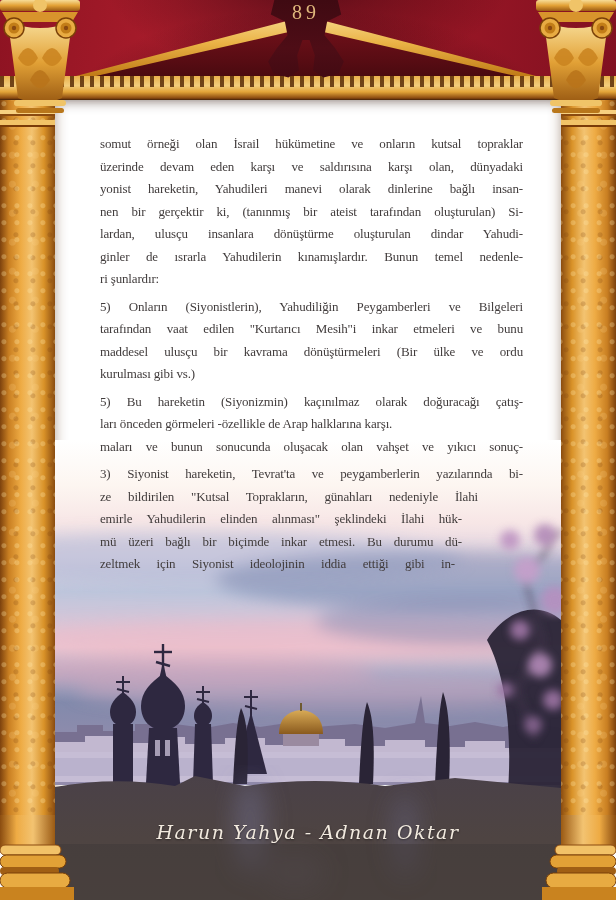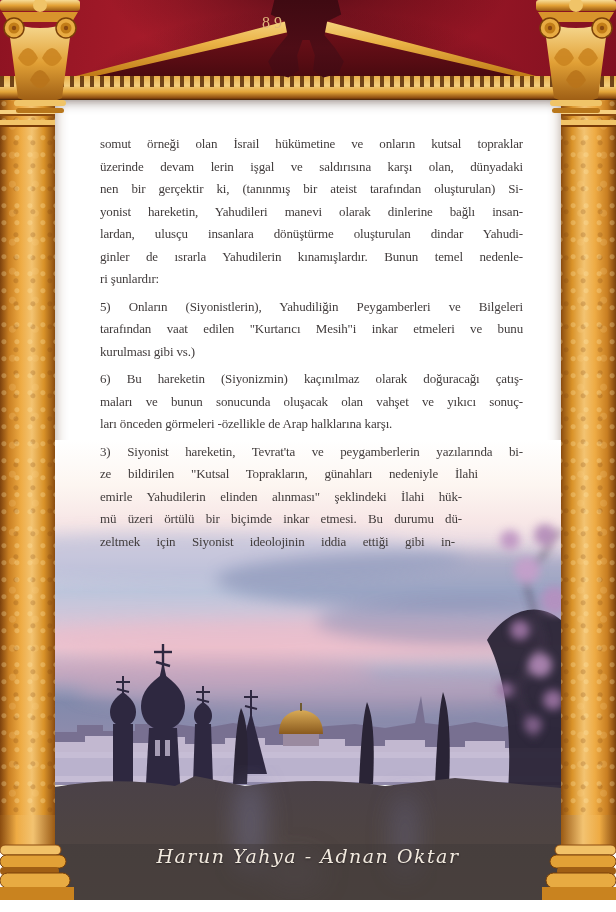--- a/index.html
+++ b/index.html
@@ -18,38 +18,38 @@
   .ped-inner{position:absolute;left:96px;top:28px;width:420px;height:48px;
     clip-path:polygon(50% 0,100% 100%,0 100%);
     background:linear-gradient(180deg,#701019 0%,#570c13 70%,#4a0a10 100%);}
   .entab{position:absolute;left:0;top:76px;width:616px;height:24px;
     background:
       repeating-linear-gradient(90deg, rgba(90,45,8,.85) 0 4px, transparent 4px 10px) 0 0/100% 11px no-repeat,
       linear-gradient(180deg,#e8b14c 0%,#f4cd7c 40%,#e3a438 66%,#8a4a10 92%,#41200a 100%);}
   .ornament{position:absolute;left:262px;top:0;width:88px;height:80px;
     background:linear-gradient(180deg,#3f0a12 0%,#4e0d16 60%,#420a12 100%);
     clip-path:polygon(14% 0,86% 0,90% 18%,74% 27%,71% 44%,83% 60%,93% 77%,87% 92%,70% 97%,58% 88%,60% 69%,54% 50%,46% 50%,40% 69%,42% 88%,30% 97%,13% 92%,7% 77%,17% 60%,29% 44%,26% 27%,10% 18%);}
-  .pagenum{position:absolute;left:262px;top:14px;width:88px;text-align:left;
-    color:#dfb77c;font-size:16px;letter-spacing:4px;z-index:2;}
+  .pagenum{position:absolute;left:262px;top:1px;width:88px;text-align:center;
+    color:#dfb77c;font-size:20px;letter-spacing:4px;z-index:2;}
 
   
   .page{position:absolute;left:55px;top:100px;width:506px;height:800px;background:#ffffff;z-index:1;
     box-shadow:inset 0 10px 12px -8px rgba(40,15,5,.45),
                inset 9px 0 12px -7px rgba(90,45,12,.30),
                inset -9px 0 12px -7px rgba(90,45,12,.30);}
   .photo{position:absolute;left:0;top:340px;width:506px;height:460px;}
 
   .textblock{position:absolute;left:45px;top:33px;width:423px;color:#413c3c;
     font-size:13px;letter-spacing:-0.15px;}
   .para{margin:0 0 5px 0;}
   .ln{height:22.5px;line-height:22.5px;text-align:justify;text-align-last:justify;}
   .ln.last{text-align-last:left;font-family:Liberation Serif, serif;}
   .in43{padding-right:43px;} .in45{padding-right:45px;} .in61{padding-right:61px;} .in68{padding-right:68px;}
 
-  .footer{position:absolute;left:0;top:745px;width:100%;text-align:center;
+  .footer{position:absolute;left:0;top:721px;width:100%;text-align:center;
     font-family:"DejaVu Serif","Liberation Serif",serif;font-style:italic;
     font-size:19px;letter-spacing:1.5px;color:#f2eadf;text-shadow:0 1px 2px rgba(0,0,0,.45);}
 
   
   .shaft{position:absolute;top:100px;width:55px;height:730px;z-index:2;
     background:
       radial-gradient(circle at 30% 22%, rgba(255,232,170,.30) 0 2px, transparent 3px) 0 0/13px 17px,
       radial-gradient(circle at 70% 60%, rgba(120,60,10,.22) 0 2px, transparent 3px) 4px 6px/17px 23px,
       radial-gradient(circle at 45% 80%, rgba(255,214,140,.20) 0 3px, transparent 4px) 2px 3px/23px 29px,
       linear-gradient(90deg,#7d420e 0%,#c97f22 16%,#eeab44 38%,#f3c371 58%,#d99228 80%,#8a4c10 100%);}
@@ -198,42 +198,43 @@
           <circle cx="485" cy="225" r="12" fill="#bb90c0"></circle>
         <circle cx="498" cy="260" r="10" fill="#a67aac"></circle>
           <circle cx="450" cy="250" r="8" fill="#9a72a2"></circle>
         <circle cx="478" cy="285" r="9" fill="#8f6a98"></circle>
       </g>
     </svg>
 
     <div class="textblock">
       <div class="para">
         <div class="ln">somut örneği olan İsrail hükümetine ve onların kutsal topraklar</div>
-        <div class="ln">üzerinde devam lerin işgal ve saldırısına karşı olan, dünyadaki</div>
+        <div class="ln">üzerinde devam eden karşı ve saldırısına karşı olan, dünyadaki</div>
+        <div class="ln">yonist hareketin, Yahudileri manevi olarak dinlerine bağlı insan-</div>
         <div class="ln">nen bir gerçektir ki, (tanınmış bir ateist tarafından oluşturulan) Si-</div>
-        <div class="ln">yonist hareketin, Yahudileri manevi olarak dinlerine bağlı insan-</div>
         <div class="ln">lardan, ulusçu insanlara dönüştürme oluşturulan dindar Yahudi-</div>
         <div class="ln">ginler de ısrarla Yahudilerin kınamışlardır. Bunun temel nedenle-</div>
         <div class="ln last">ri şunlardır:</div>
       </div>
       <div class="para">
         <div class="ln">5) Onların (Siyonistlerin), Yahudiliğin Peygamberleri ve Bilgeleri</div>
         <div class="ln">tarafından vaat edilen "Kurtarıcı Mesih"i inkar etmeleri ve bunu</div>
+        <div class="ln">maddesel ulusçu bir kavrama dönüştürmeleri (Bir ülke ve ordu</div>
         <div class="ln last">kurulması gibi vs.)</div>
       </div>
       <div class="para">
-        <div class="ln">6) Bu hareketin (Siyonizmin) kaçınılmaz olarak doğuracağı çatış-</div>
+        <div class="ln">5) Bu hareketin (Siyonizmin) kaçınılmaz olarak doğuracağı çatış-</div>
+        <div class="ln last">ları önceden görmeleri -özellikle de Arap halklarına karşı.</div>
         <div class="ln">maları ve bunun sonucunda oluşacak olan vahşet ve yıkıcı sonuç-</div>
-        <div class="ln last">ları önceden görmeleri -özellikle de Arap halklarına karşı.</div>
       </div>
       <div class="para">
         <div class="ln">3) Siyonist hareketin, Tevrat'ta ve peygamberlerin yazılarında bi-</div>
         <div class="ln in45">ze bildirilen "Kutsal Toprakların, günahları nedeniyle İlahi</div>
         <div class="ln in61">emirle Yahudilerin elinden alınması" şeklindeki İlahi hük-</div>
-        <div class="ln in61">mü üzeri örtülü bir biçimde inkar etmesi. Bu durumu dü-</div>
+        <div class="ln in61">mü üzeri bağlı bir biçimde inkar etmesi. Bu durumu dü-</div>
         <div class="ln in68">zeltmek için Siyonist ideolojinin iddia ettiği gibi in-</div>
       </div>
     </div>
 
     <div class="footer">Harun Yahya - Adnan Oktar</div>
   </div>
 
   <div class="shaft left">
       <div class="rings"></div>
     </div>

